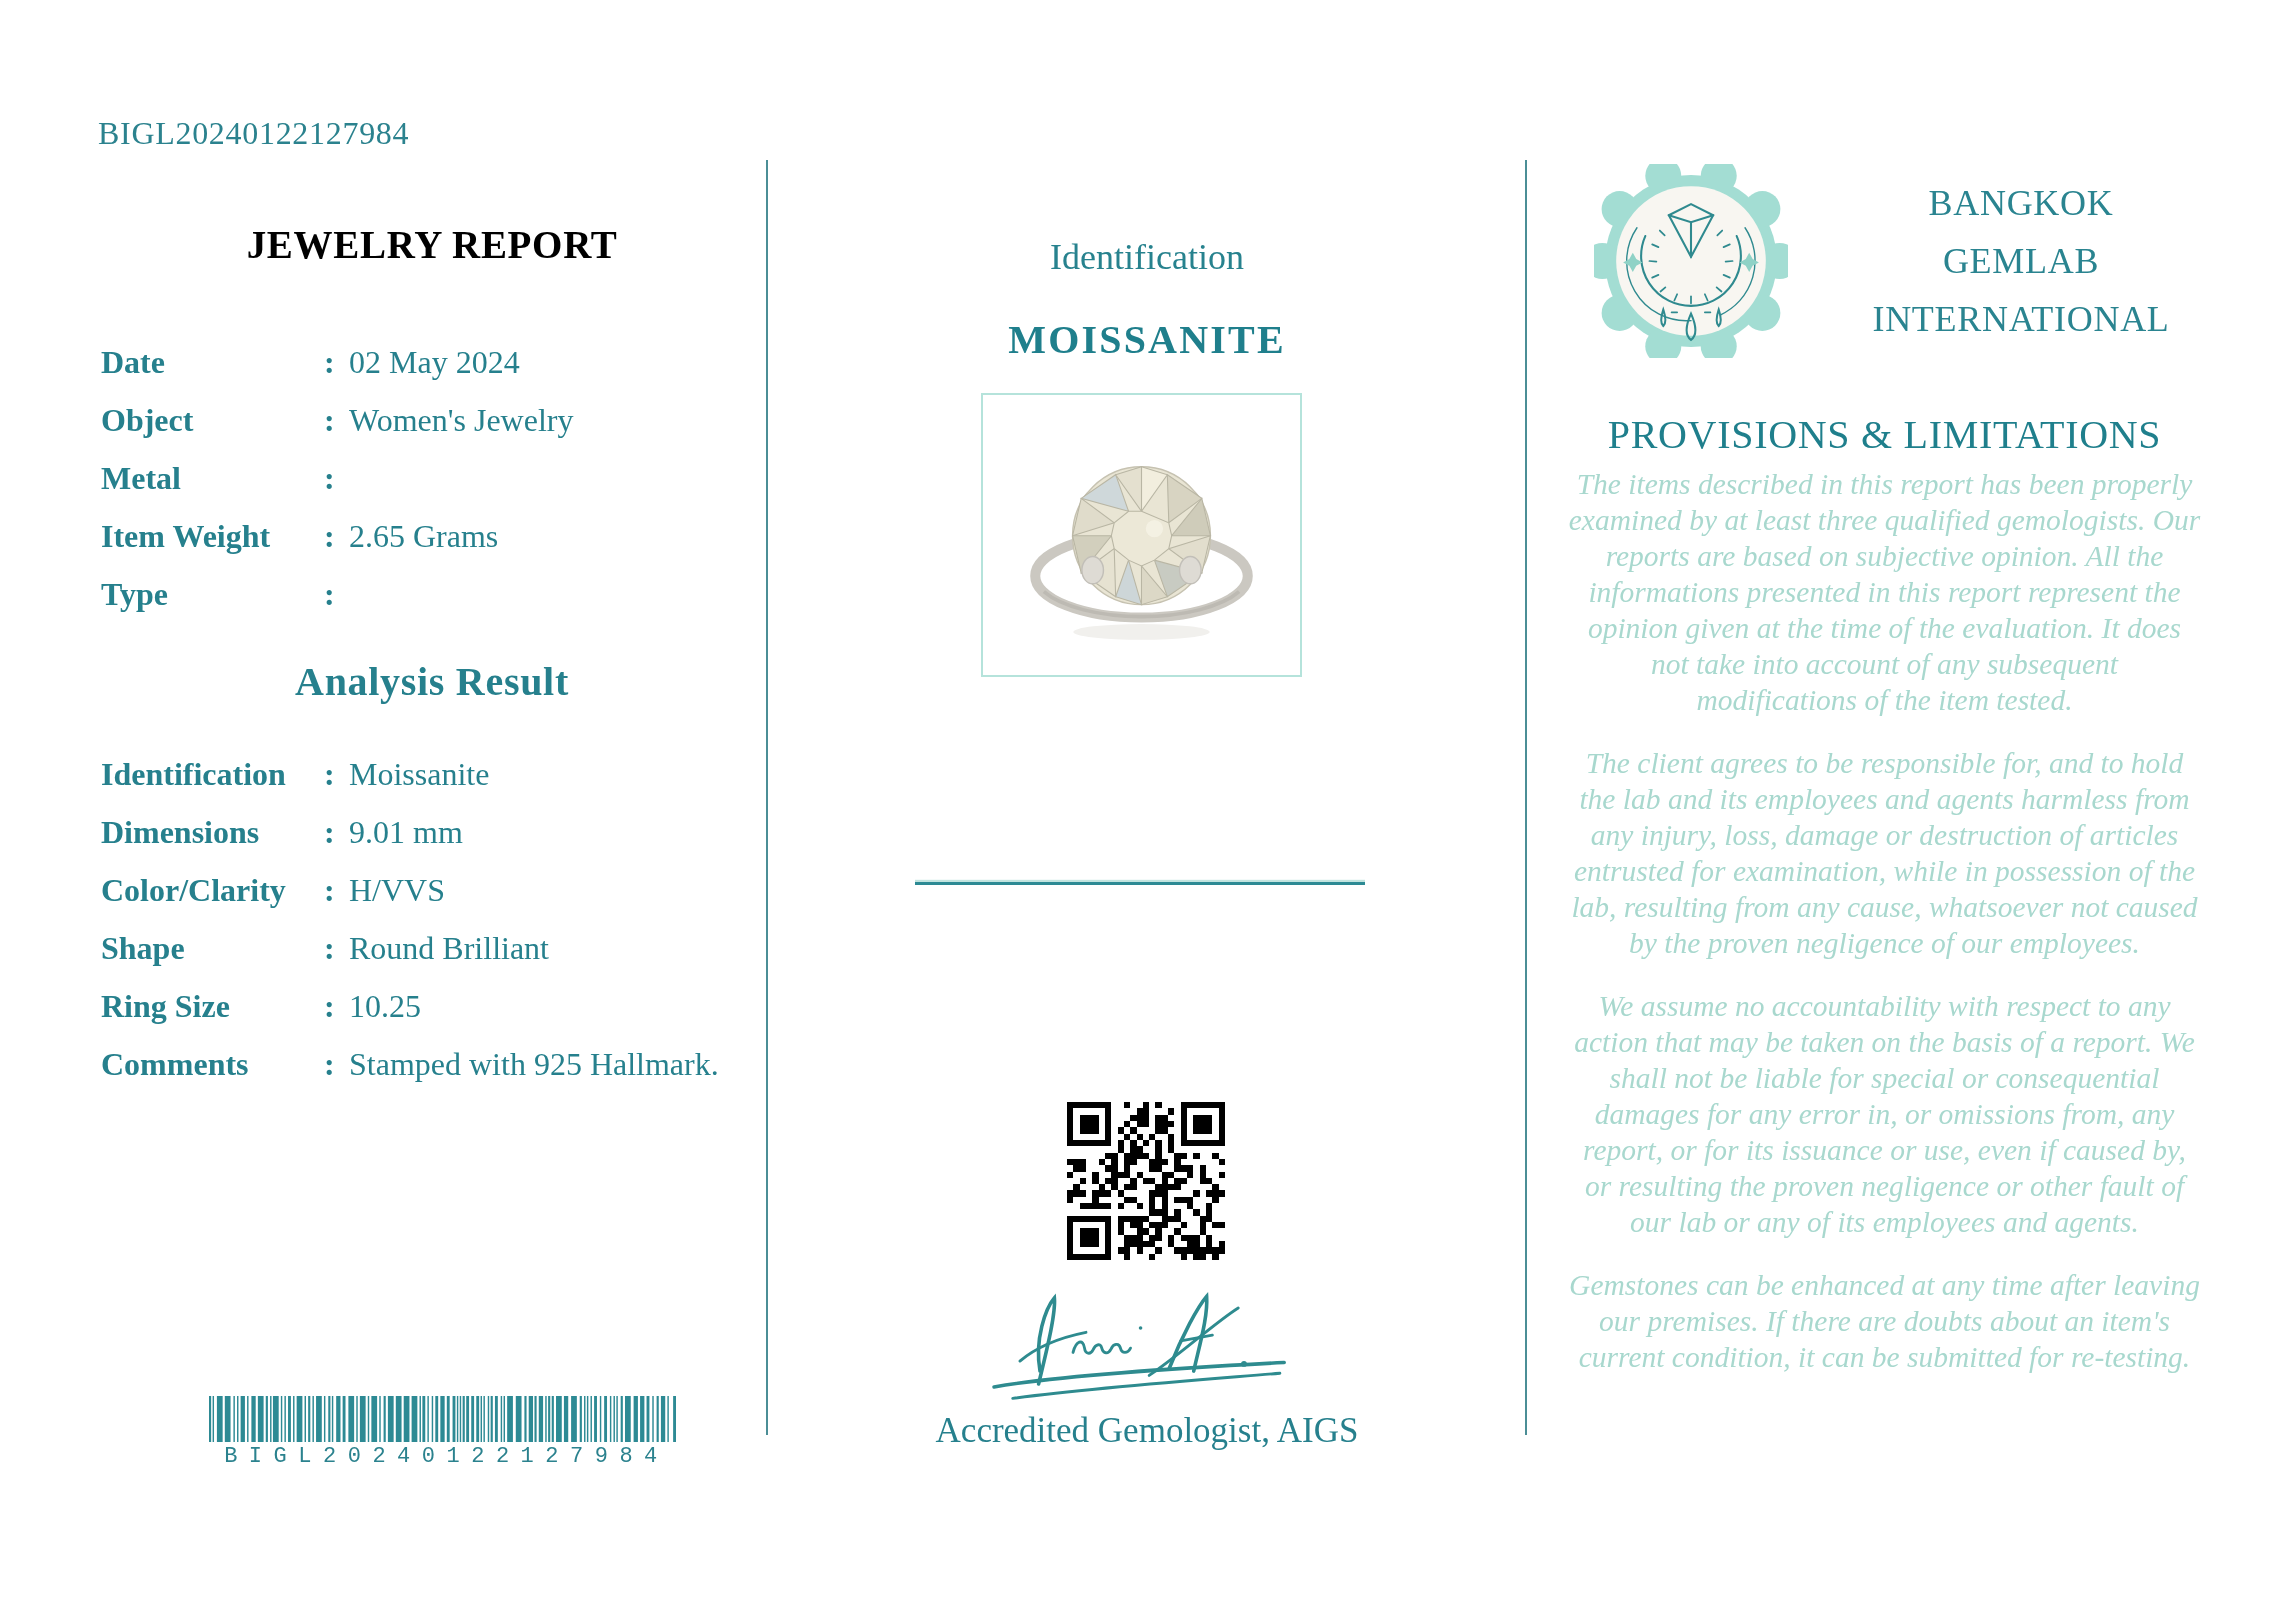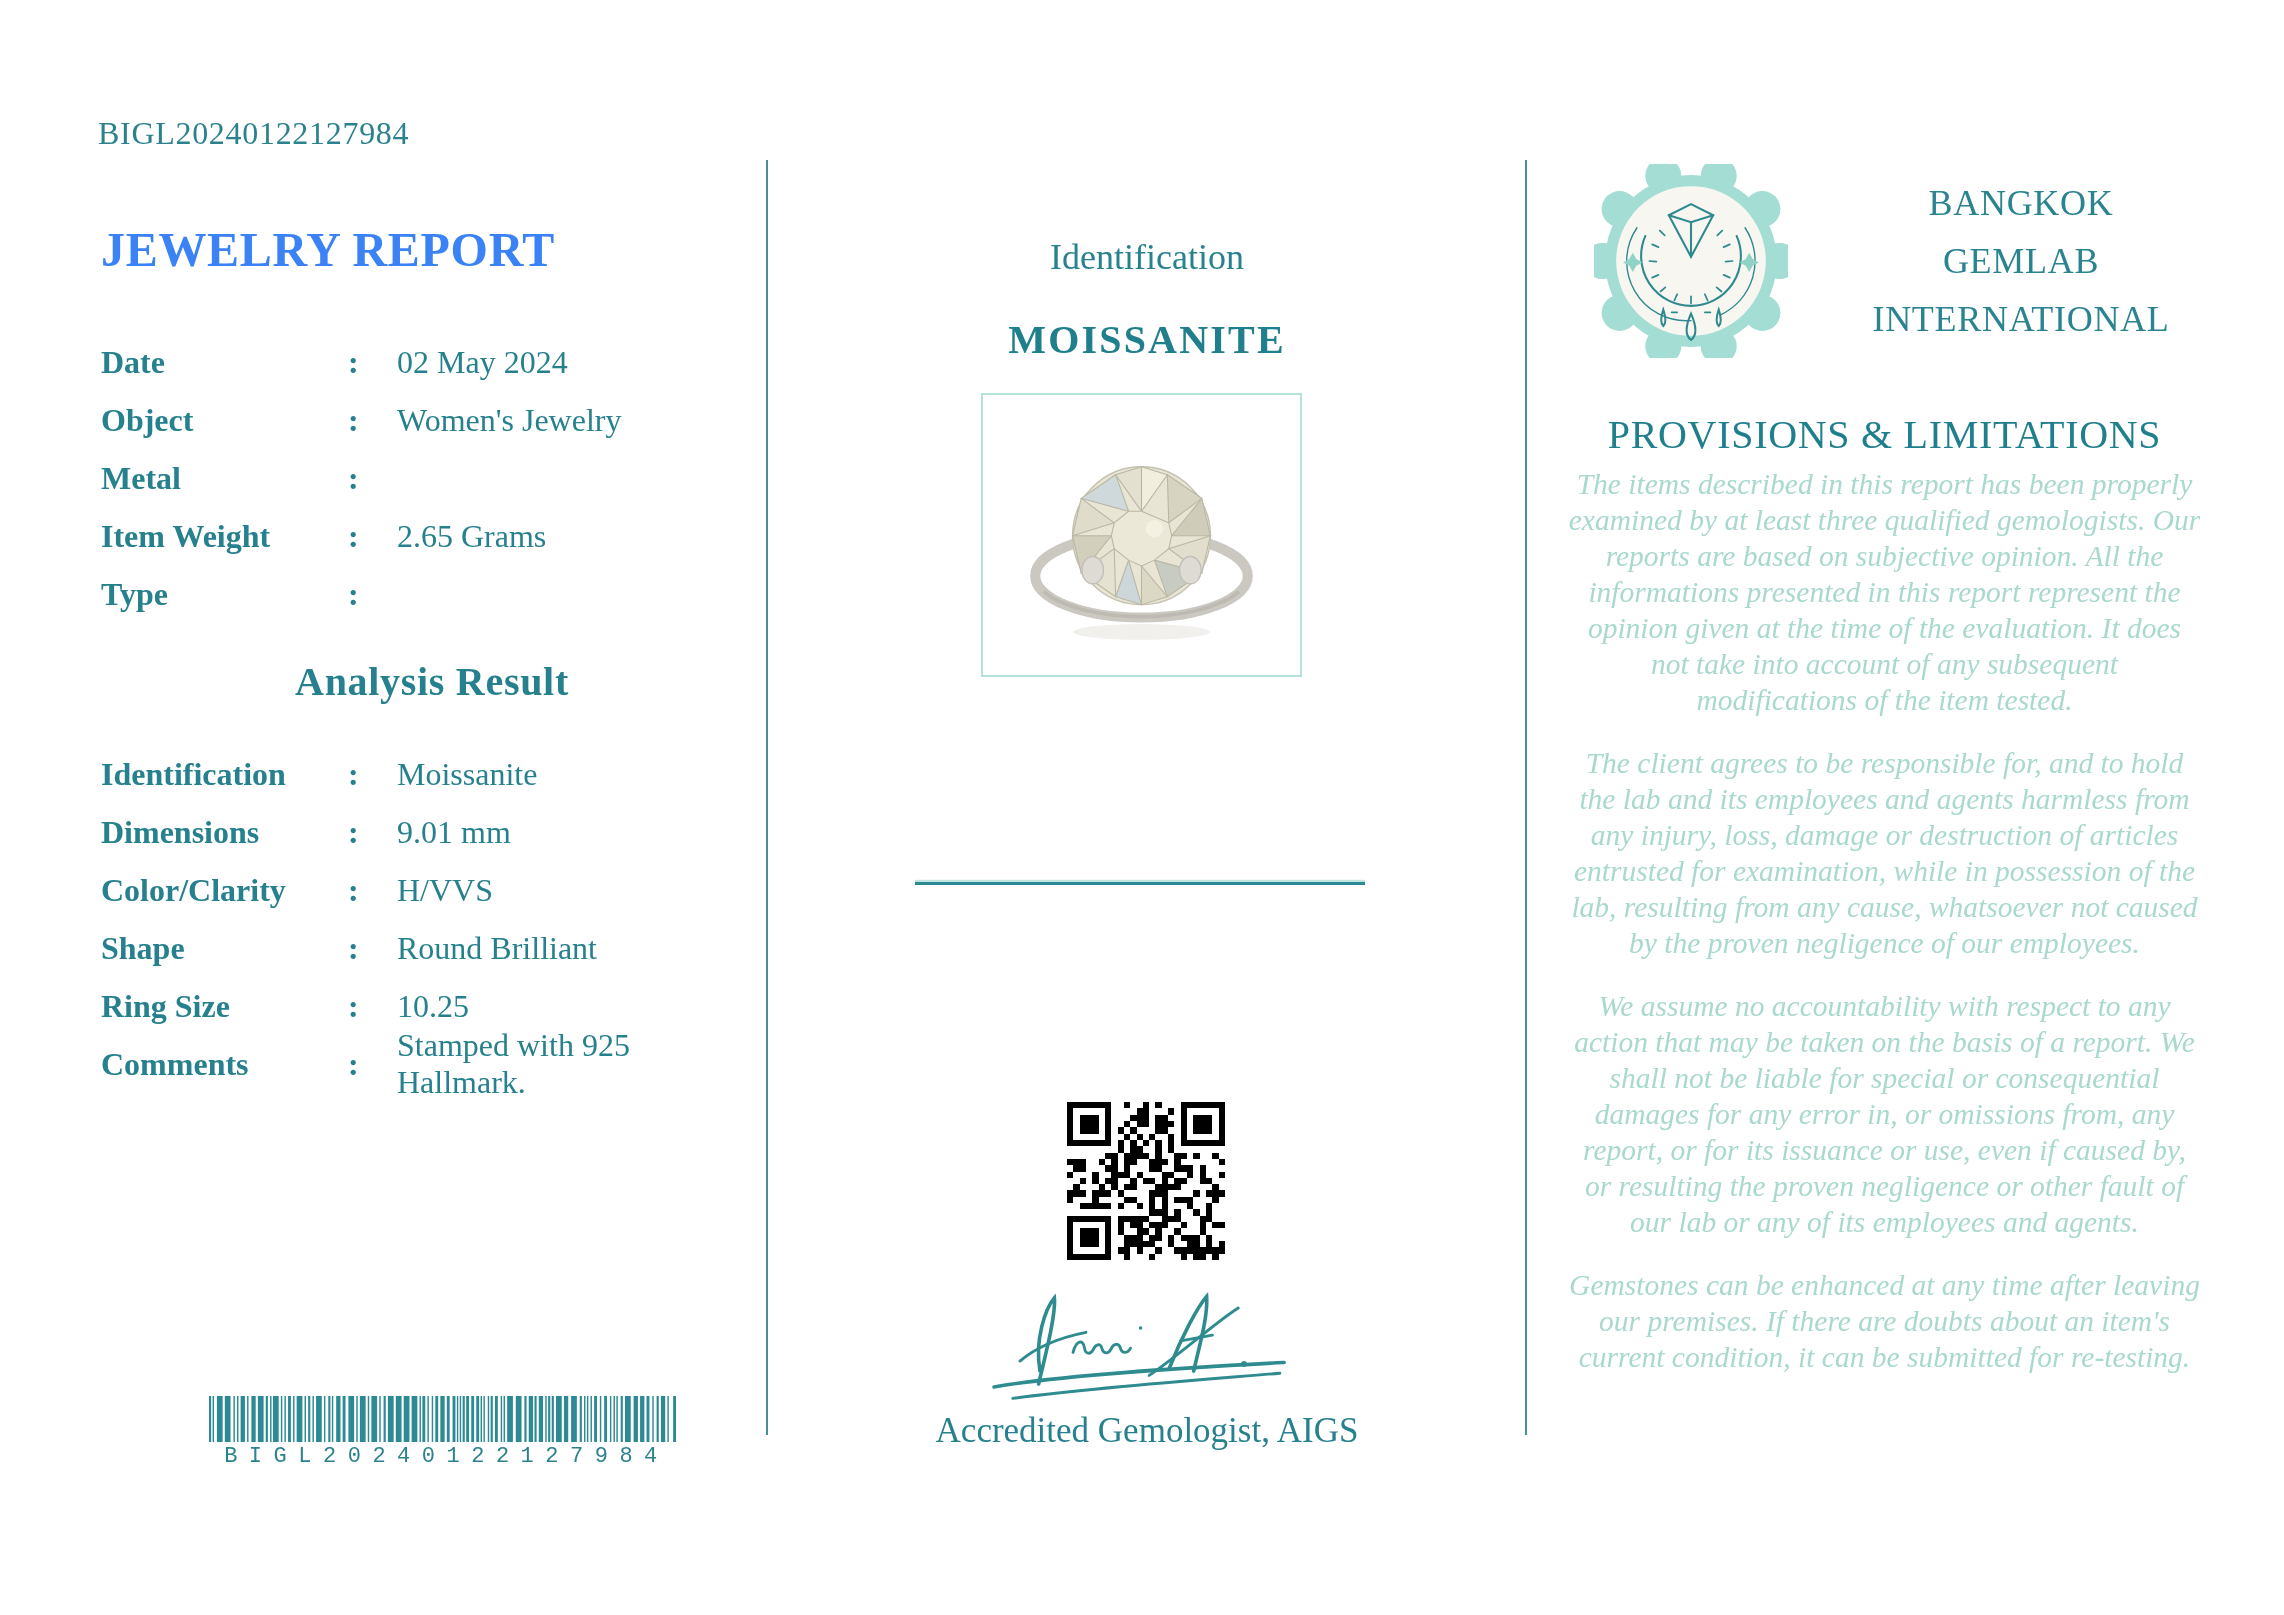--- a/index.html
+++ b/index.html
@@ -15,27 +15,27 @@
   .abs{position:absolute;}
 
   
   .report-no{
     left:98px;top:115px;width:503px;
     font-size:32px;letter-spacing:0.7px;color:#2b828e;
   }
   .left-panel{left:101px;top:216px;width:662px;}
   .report-title{
     position:absolute;left:0;top:5.8px;width:662px;
-    font-size:48px;font-weight:700;color:#3b82f6;
+    text-align:center;font-size:39px;font-weight:700;color:#000000;
     letter-spacing:0.7px;
   }
   .rows{position:absolute;left:0;width:662px;}
   .rows.details{top:117px;}
   .rows.analysis{top:529px;}
-  .row{display:flex;align-items:center;height:58px;font-size:32px;gap:24px;}
+  .row{display:flex;align-items:center;height:58px;font-size:32px;}
   .row .lbl{width:223px;font-weight:700;flex:0 0 auto;}
   .row .colon{width:25px;font-weight:700;flex:0 0 auto;}
   .row .val{flex:1 1 auto;}
   .analysis-title{
     position:absolute;left:0;top:442px;width:662px;
     text-align:center;font-size:40px;font-weight:700;letter-spacing:0.7px;
   }
   .barcode-wrap{left:209px;top:1396px;width:467px;height:46px;}
   .barcode-wrap svg{display:block;width:467px;height:46px;}
   .barcode-text{

